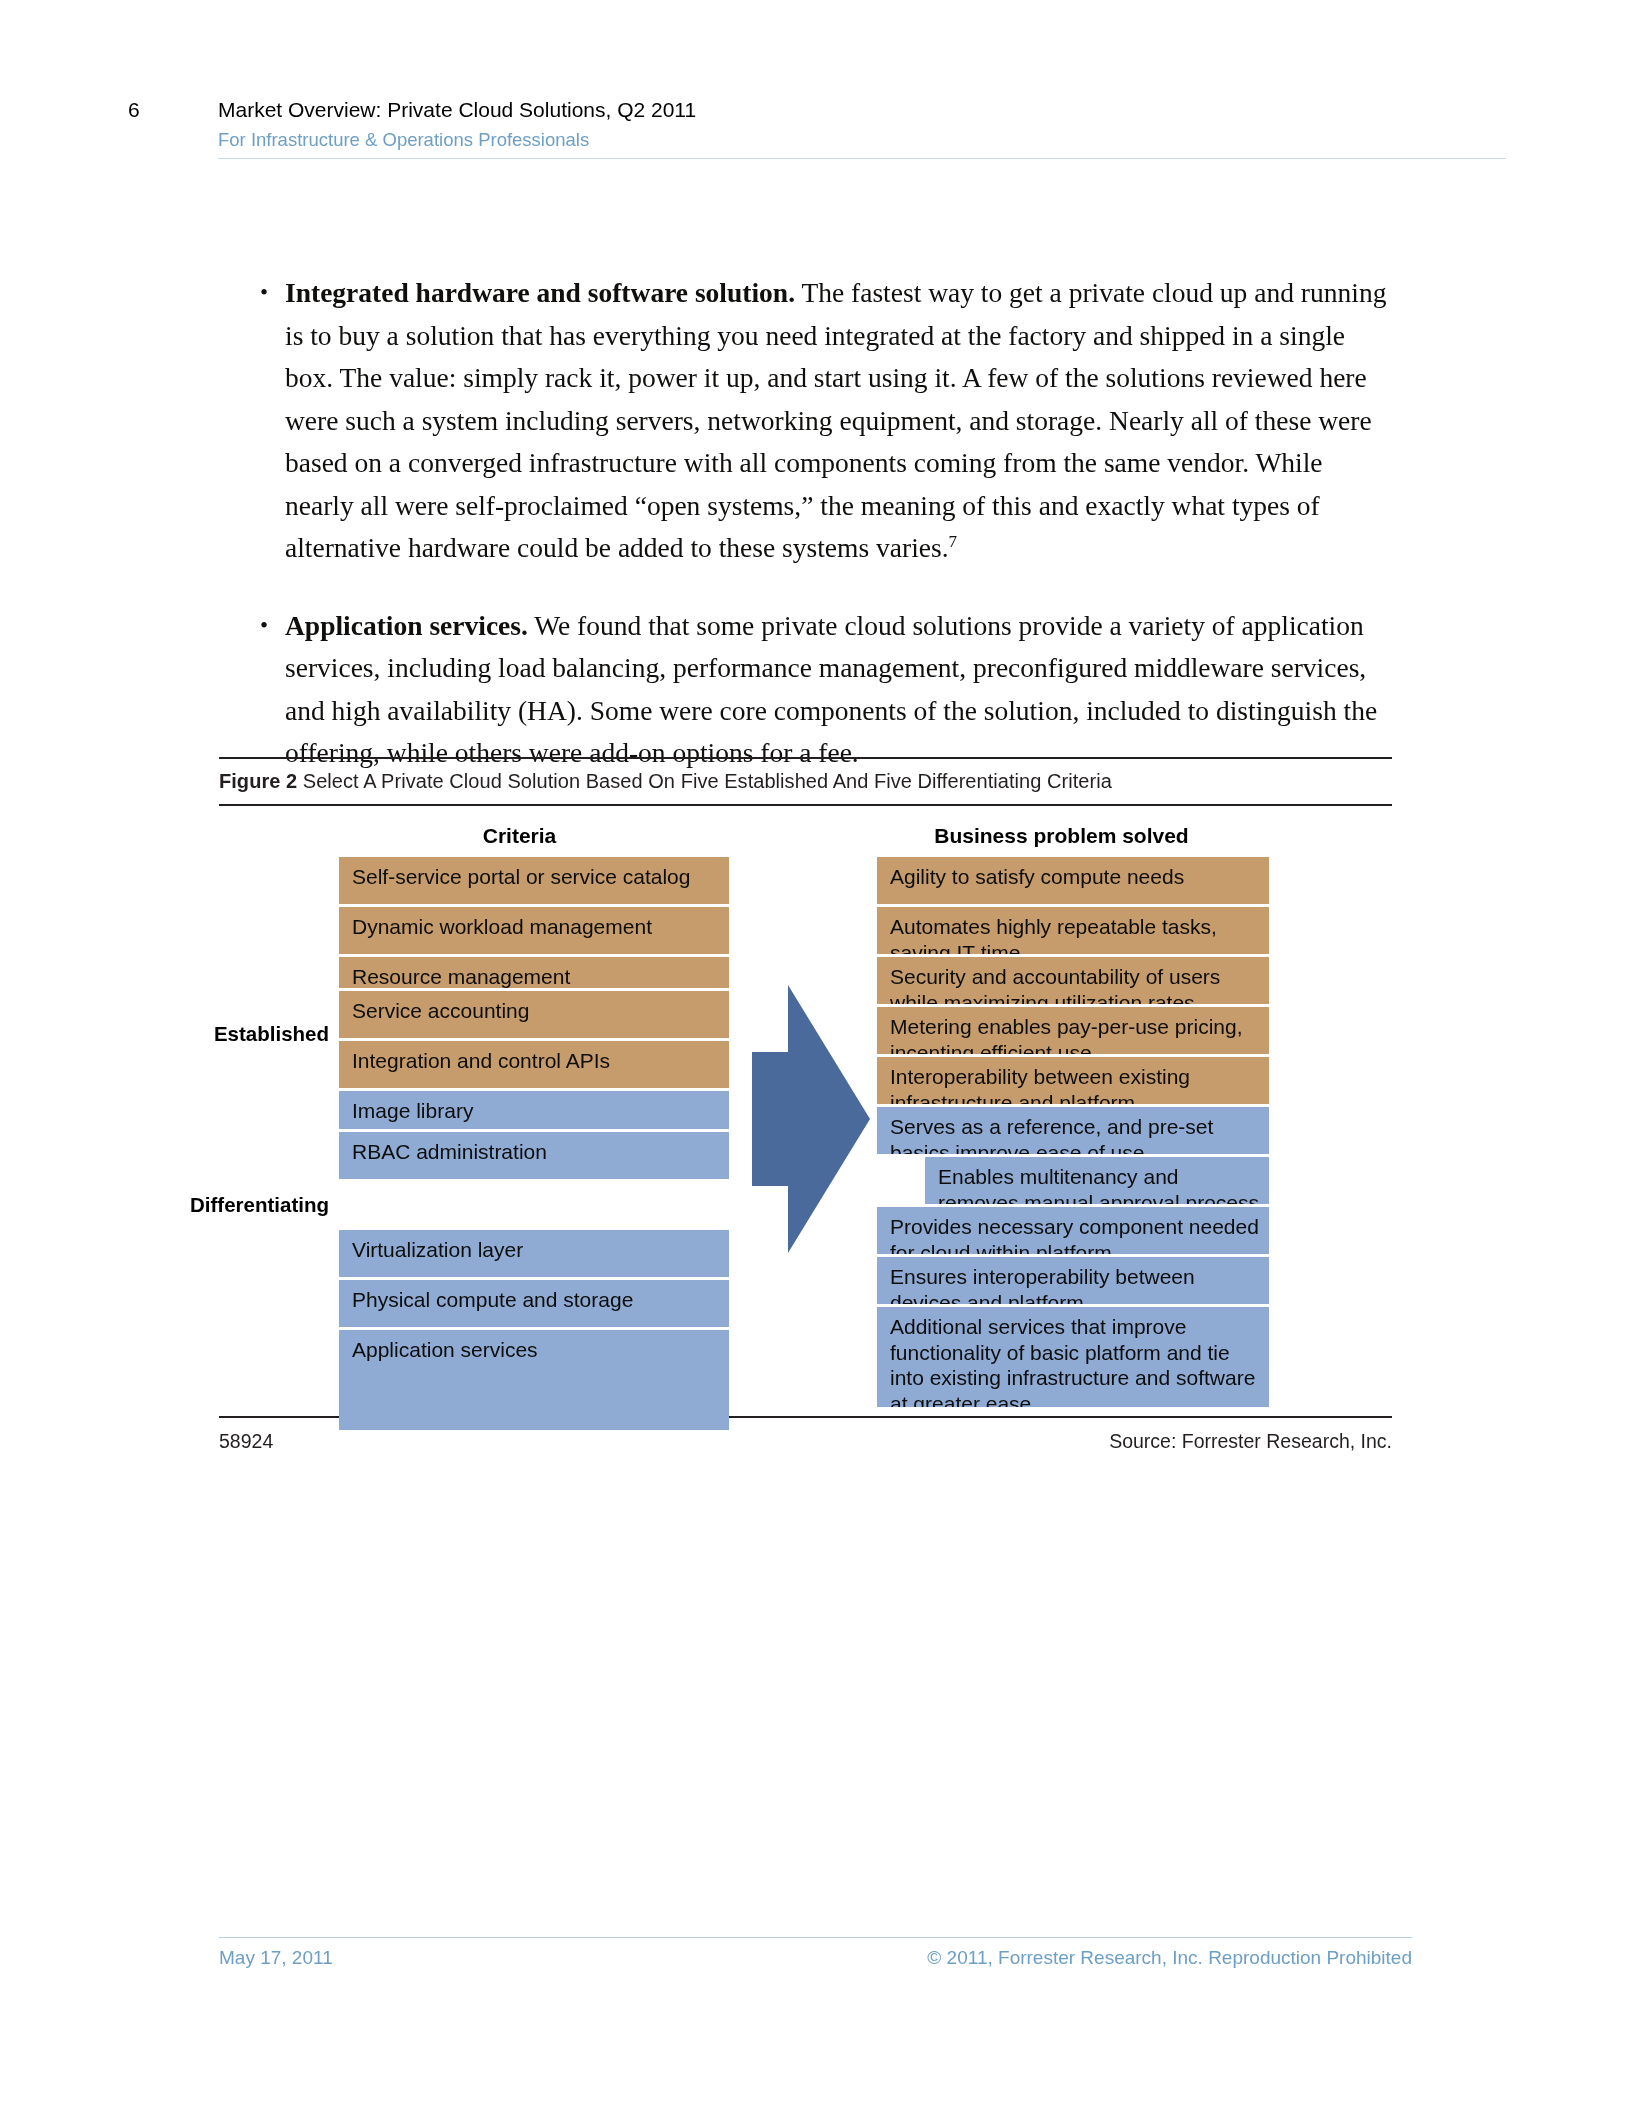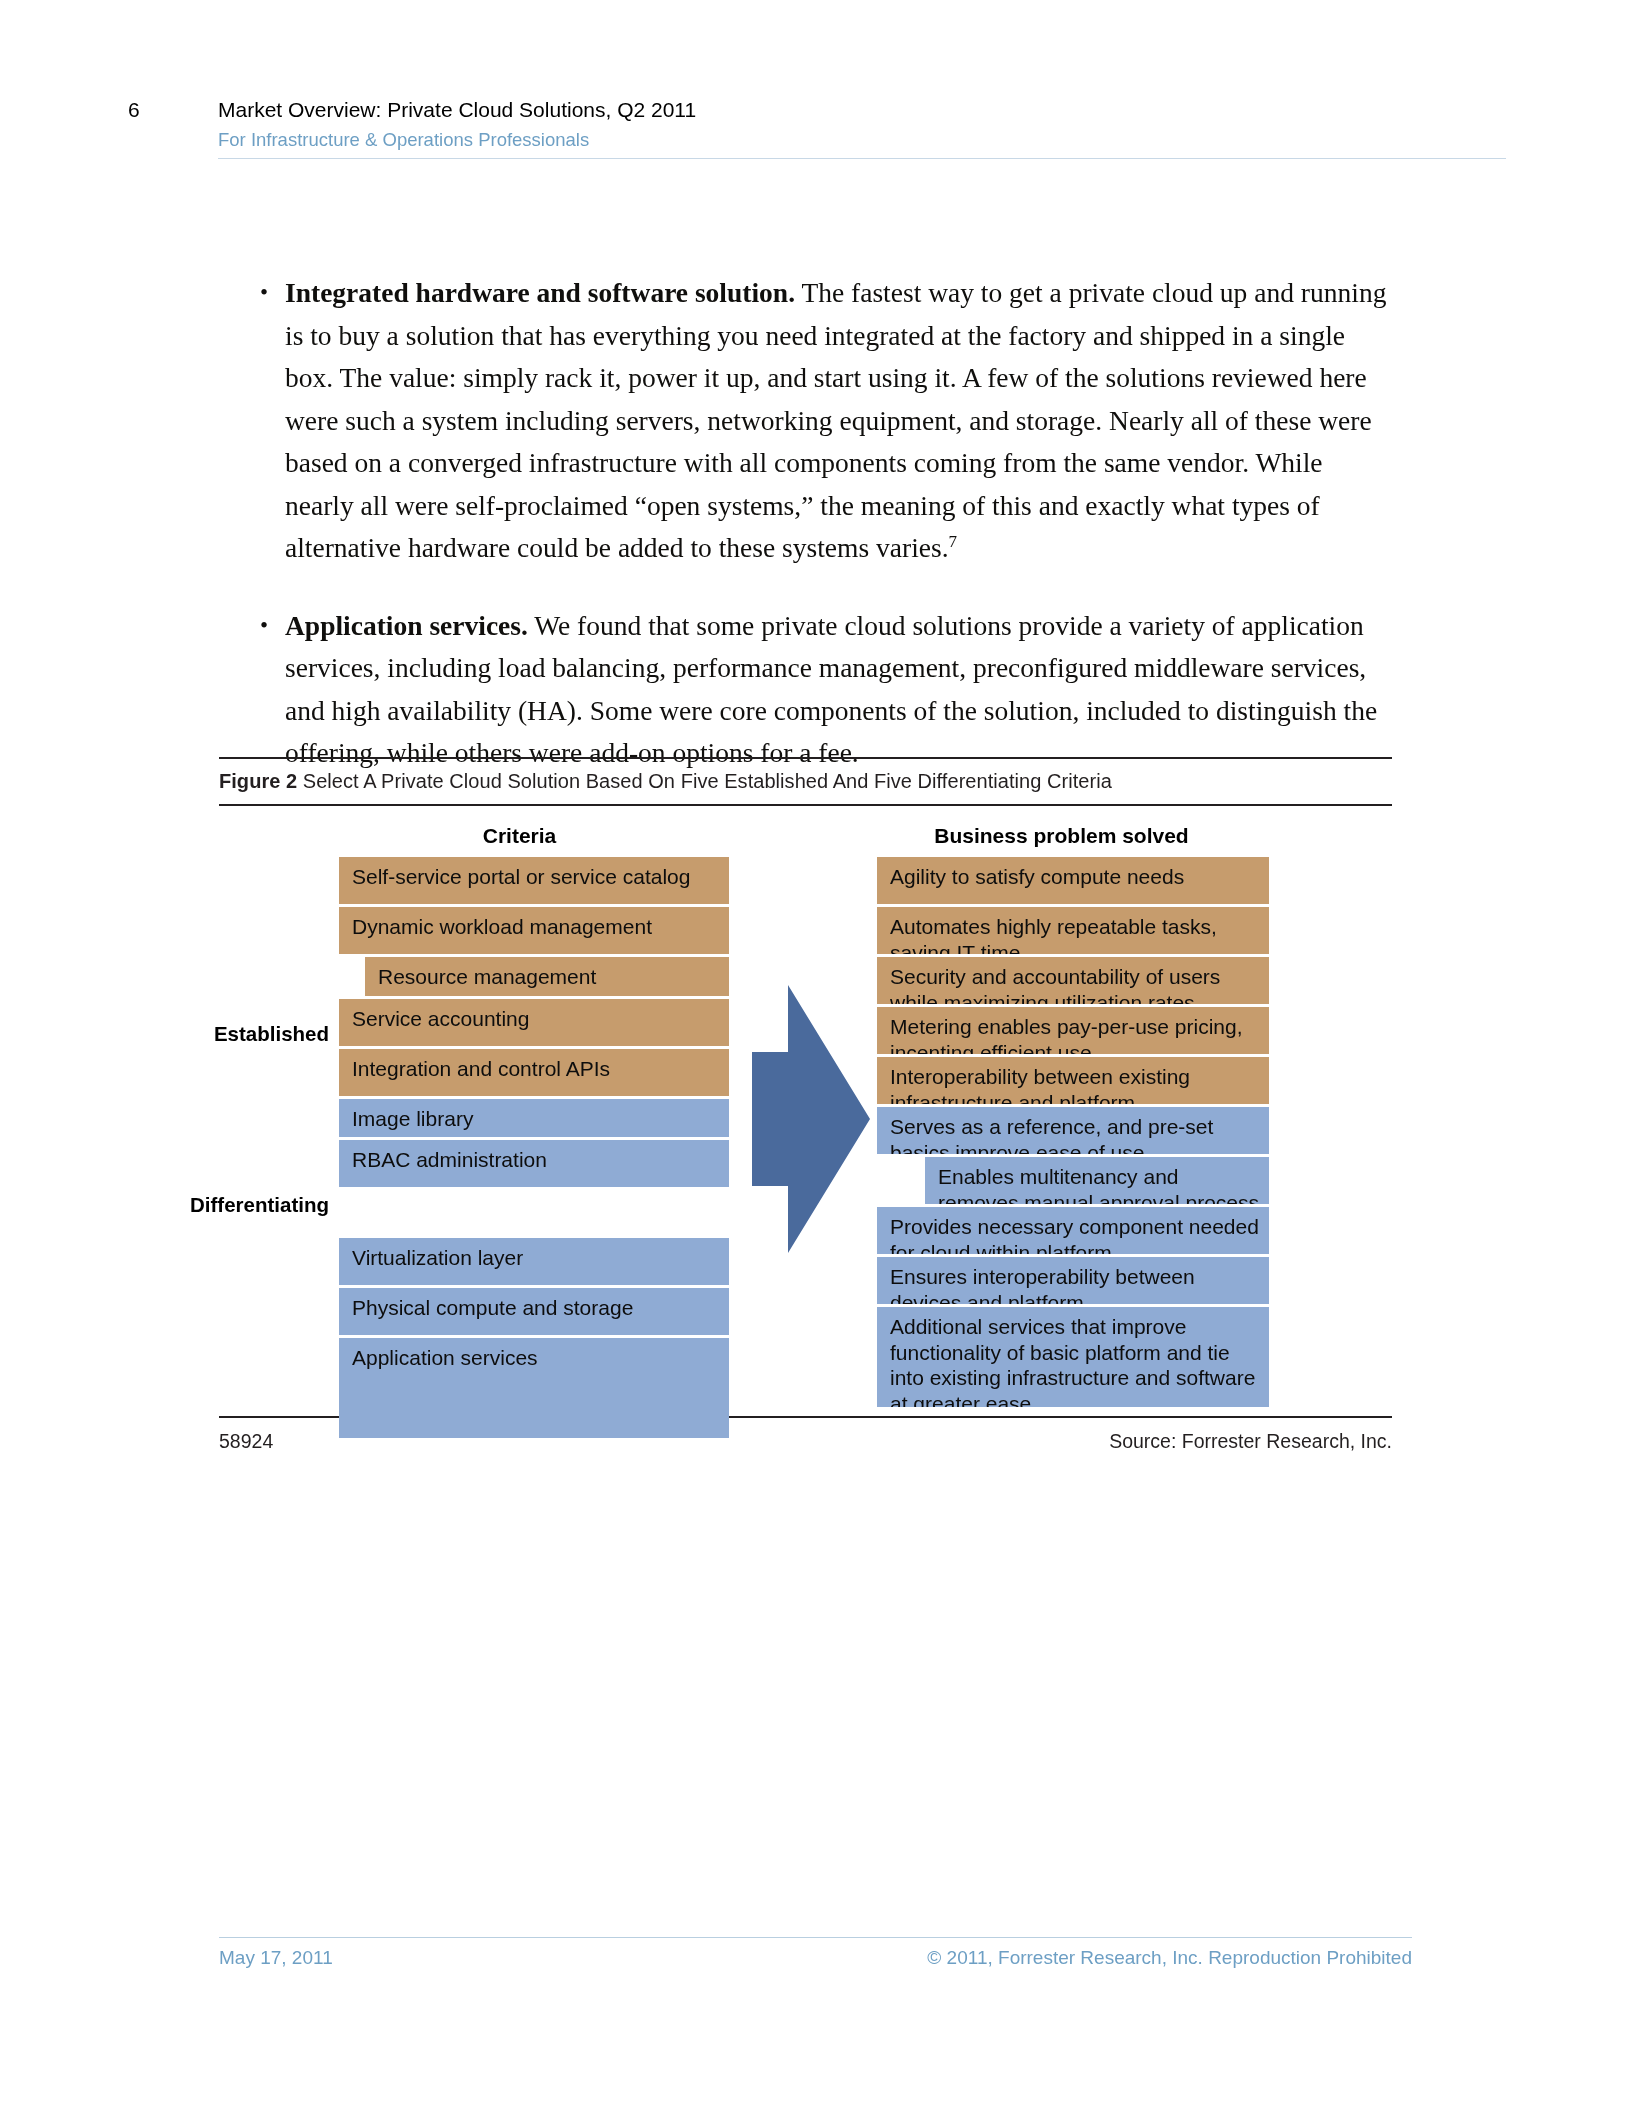--- a/index.html
+++ b/index.html
@@ -278,21 +278,21 @@
       <div class="col-head left">Criteria</div>
       <div class="col-head right">Business problem solved</div>
 
       <div class="grid-wrap">
         <div class="band-label established">Established</div>
         <div class="band-label differentiating">Differentiating</div>
 
         <div class="col criteria" id="col-criteria">
             <div class="cell est" style="height: 50px;">Self-service portal or service catalog</div>
             <div class="cell est" style="height: 50px;">Dynamic workload management</div>
-            <div class="cell est" style="height: 42px; margin-left: 26px;">Resource management</div>
+            <div class="cell est" style="height: 34px;">Resource management</div>
             <div class="cell est" style="height: 50px;">Service accounting</div>
             <div class="cell est" style="height: 50px;">Integration and control APIs</div>
             <div class="cell diff" style="height: 41px;">Image library</div>
             <div class="cell diff" style="height: 50px;">RBAC administration</div>
             <div class="cell diff" style="height: 50px; margin-top: 48px;">Virtualization layer</div>
             <div class="cell diff" style="height: 50px;">Physical compute and storage</div>
             <div class="cell diff" style="height: 100px;">Application services</div>
           </div>
         <div class="col problem" id="col-problem">
             <div class="cell est" style="height: 50px;">Agility to satisfy compute needs</div>

